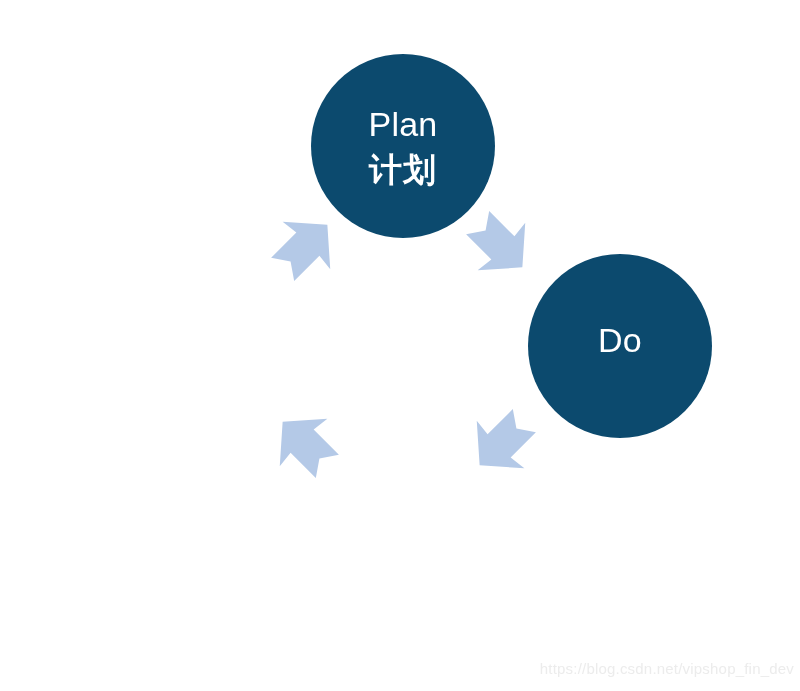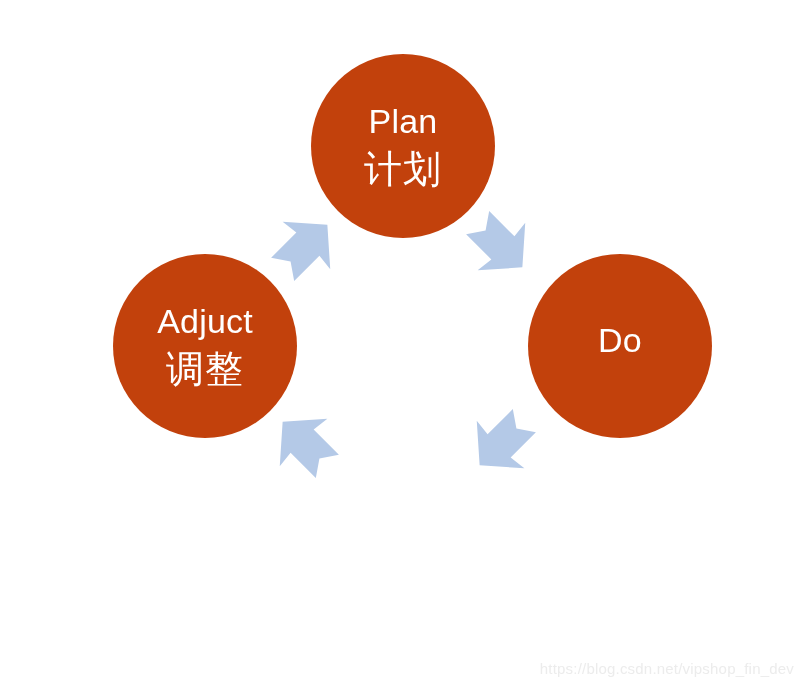--- a/index.html
+++ b/index.html
@@ -22,39 +22,39 @@
     left: 0;
     top: 0;
     width: 800px;
     height: 691px;
   }
   .node-circle {
     position: absolute;
     width: 184px;
     height: 184px;
     border-radius: 50%;
-    background: #c2410c;
+    background: #0c4a6e;
     display: flex;
     flex-direction: column;
     align-items: center;
     justify-content: center;
     color: #ffffff;
     text-align: center;
     line-height: 1.0;
   }
   .node-en {
     font-size: 34px;
     font-weight: 400;
     letter-spacing: 0.2px;
     margin-bottom: 12px;
     white-space: nowrap;
   }
   .node-zh {
-    font-size: 38px;
-    font-weight: 400;
+    font-size: 33px;
+    font-weight: 700;
     letter-spacing: 1px;
     white-space: nowrap;
   }
   #node-plan   { left: 311px; top: 54px; }
   #node-do     { left: 528px; top: 254px; }
   #node-check  { left: 311px; top: 455px; }
   #node-adjust { left: 113px; top: 254px; }
 
   #watermark {
     position: absolute;
@@ -100,20 +100,16 @@
   <div id="node-plan" class="node-circle">
     <div class="node-en">Plan</div>
     <div class="node-zh">计划</div>
   </div>
 
   <div id="node-do" class="node-circle">
     <div class="node-en">Do</div>
   </div>
 
 
-  <div id="node-adjust" class="node-circle">
-    <div class="node-en">Adjuct</div>
-    <div class="node-zh">调整</div>
-  </div>
 
   <div id="watermark">https://blog.csdn.net/vipshop_fin_dev</div>
 
 </div>
 
 </body></html>

